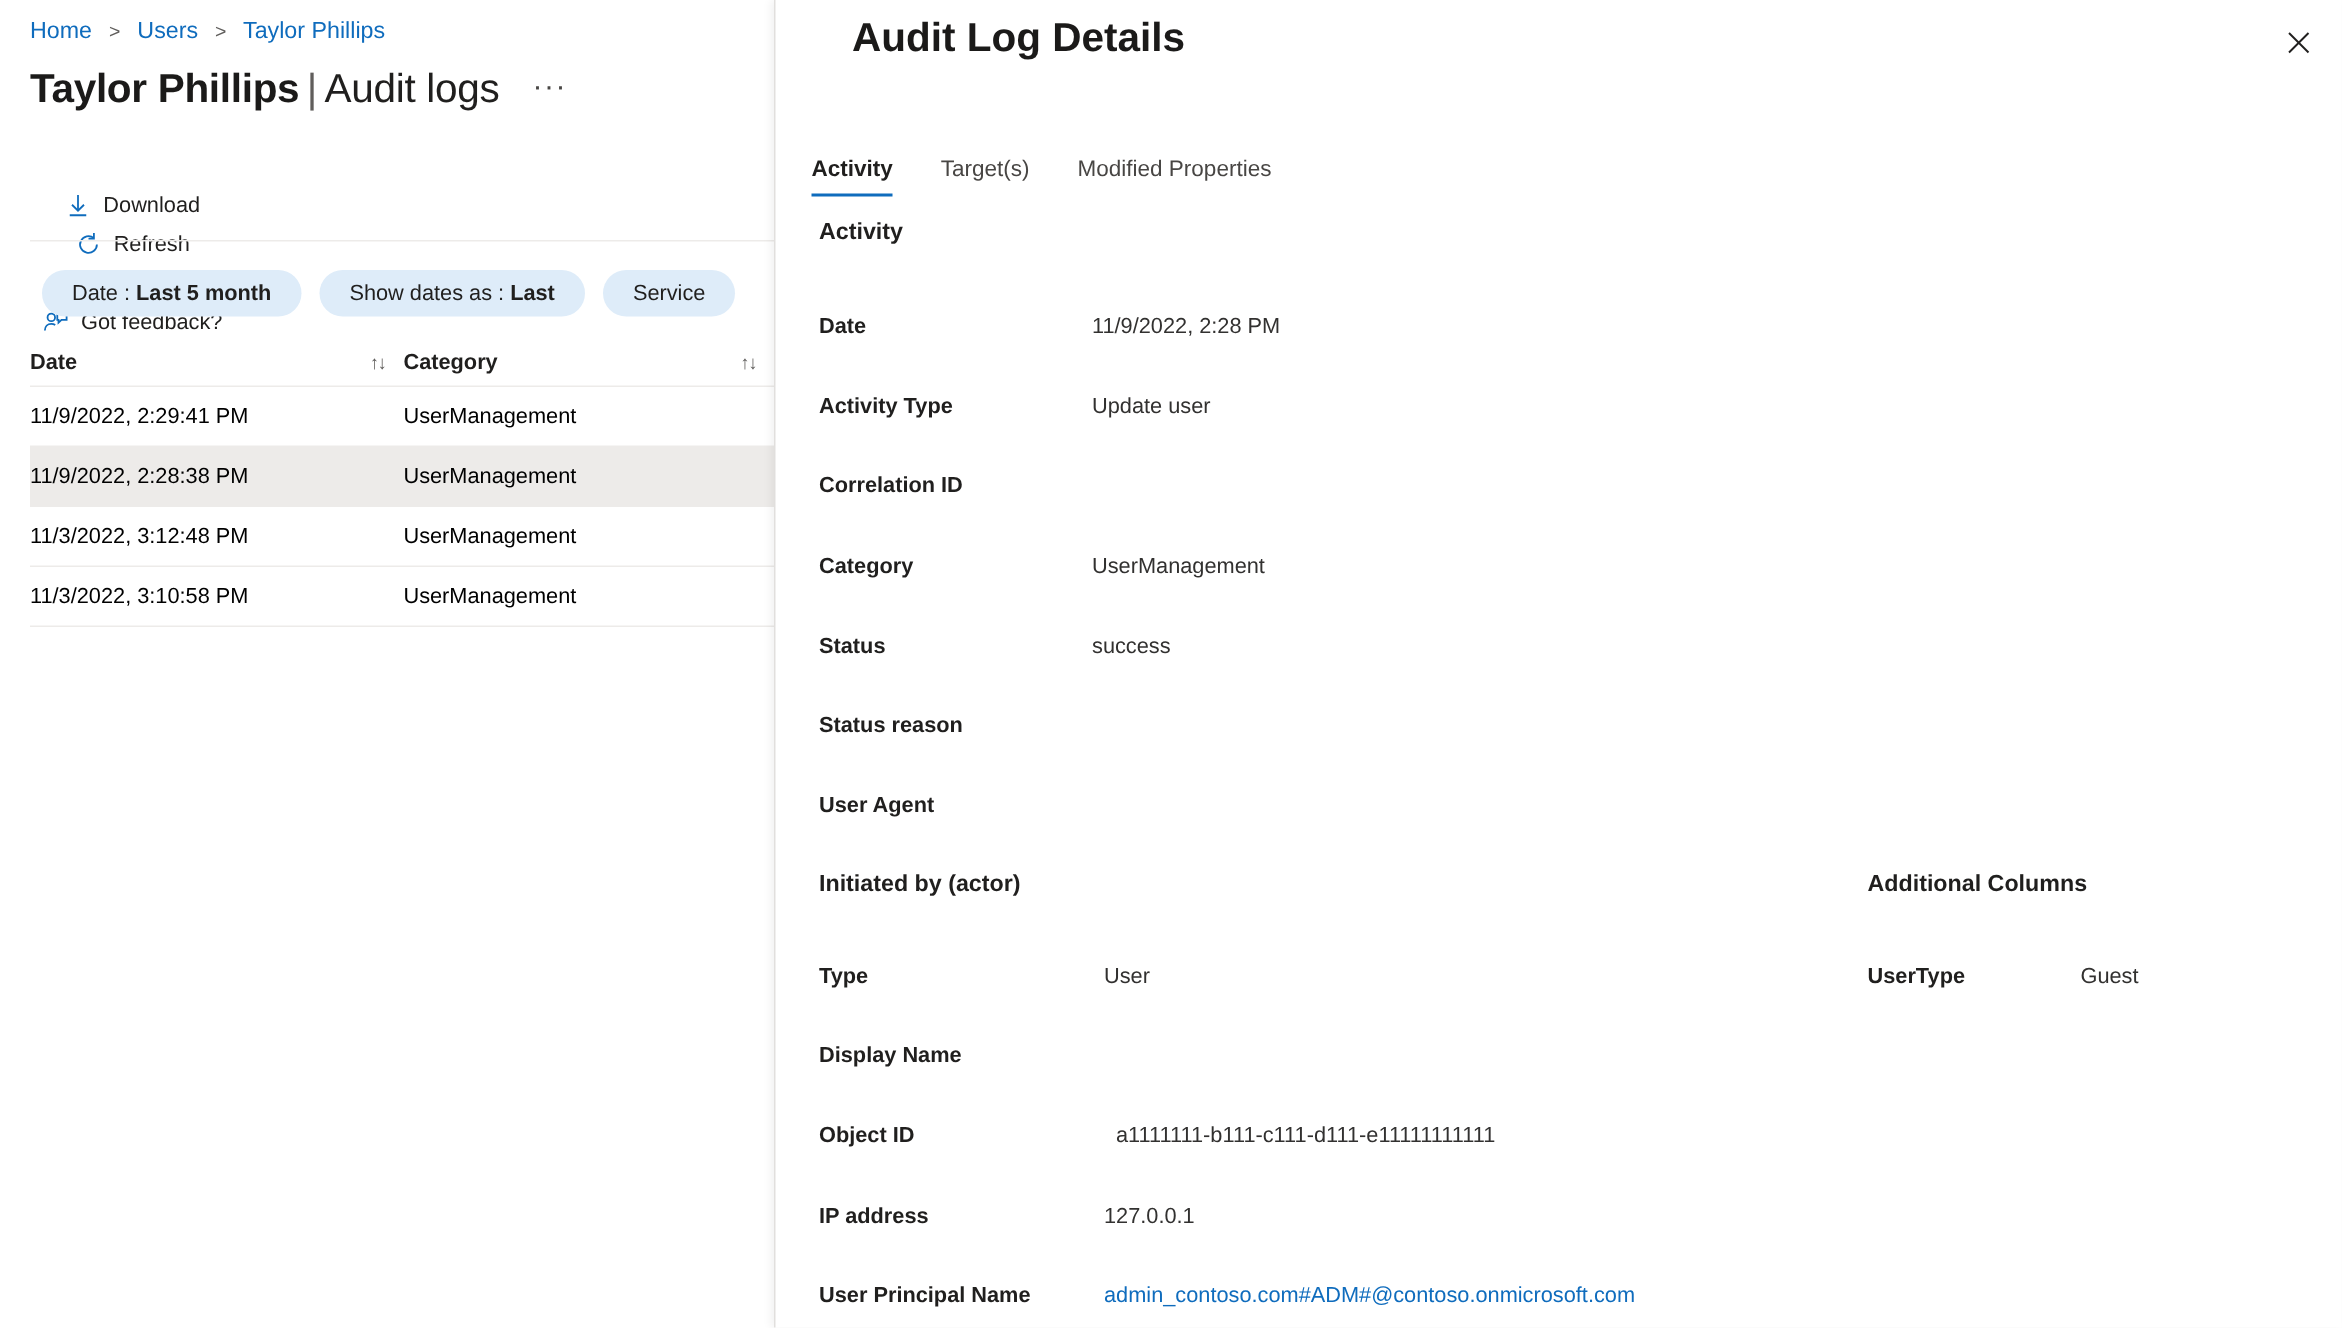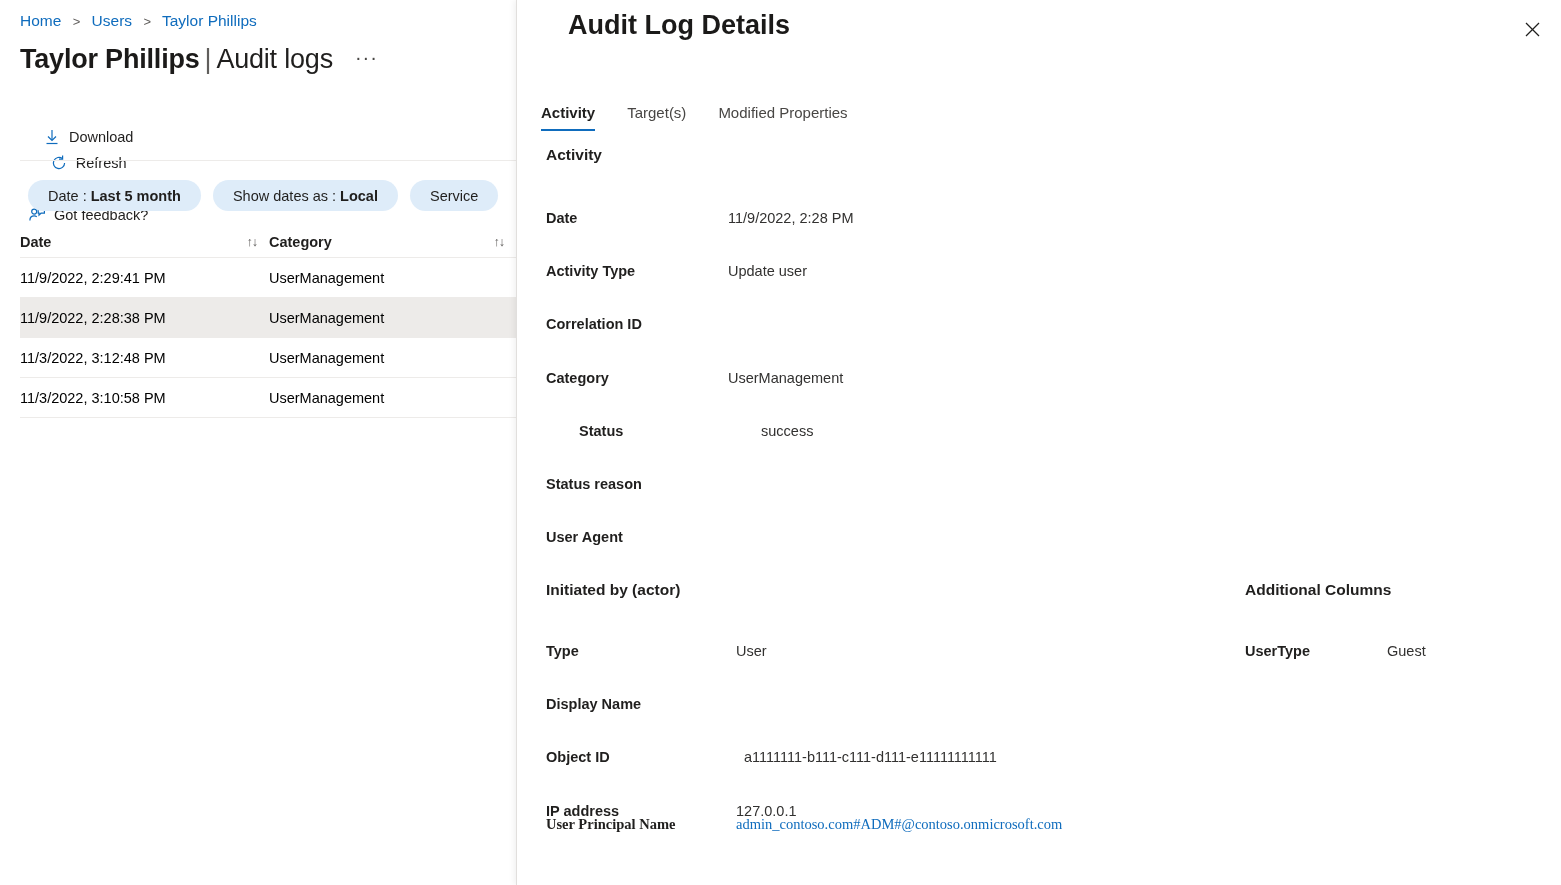--- a/index.html
+++ b/index.html
@@ -289,21 +289,21 @@
   </div>
   <div id="toolbar-underline"></div>
 
   <div id="filters">
     <div class="pill">
       <span>Date :</span>
         <b>Last 5 month</b>
     </div>
     <div class="pill">
       <span>Show dates as :</span>
-        <b>Local</b>
+        <b>Last</b>
     </div>
     <div class="pill">
       <span>Service</span>
     </div>
   </div>
 
   <div id="table">
     <div id="table-head">
       <div class="th th-date">
         <span>Date</span>
@@ -364,21 +364,21 @@
   <span class="kv-label" style="width:182px;">Activity Type</span>
   <span class="kv-value">Update user</span>
 </div>
 <div class="kv-row" style="left:546px; top:314px;">
   <span class="kv-label" style="width:182px;">Correlation ID</span>
 </div>
 <div class="kv-row" style="left:546px; top:368px;">
   <span class="kv-label" style="width:182px;">Category</span>
   <span class="kv-value">UserManagement</span>
 </div>
-<div class="kv-row" style="left:546px; top:421px;margin-left:33px;">
+<div class="kv-row" style="left:546px; top:421px;">
   <span class="kv-label" style="width:182px;">Status</span>
   <span class="kv-value">success</span>
 </div>
 <div class="kv-row" style="left:546px; top:474px;">
   <span class="kv-label" style="width:182px;">Status reason</span>
   <span class="kv-value"></span>
 </div>
 <div class="kv-row" style="left:546px; top:527px;">
   <span class="kv-label" style="width:182px;">User Agent</span>
   <span class="kv-value"></span>
@@ -395,21 +395,21 @@
   <span class="kv-value"></span>
 </div>
 <div class="kv-row" style="left:546px; top:747px;">
   <span class="kv-label" style="width:198px;">Object ID</span>
   <span class="kv-value">a1111111-b111-c111-d111-e11111111111</span>
 </div>
 <div class="kv-row" style="left:546px; top:801px;">
   <span class="kv-label" style="width:190px;">IP address</span>
   <span class="kv-value">127.0.0.1</span>
 </div>
-<div class="kv-row" style="left:546px; top:814px;font-family:Liberation Serif, serif;">
+<div class="kv-row" style="left:546px; top:854px;">
   <span class="kv-label" style="width:190px;">User Principal Name</span>
   <span class="kv-value link">admin_contoso.com#ADM#@contoso.onmicrosoft.com</span>
 </div>
 
 <div class="sect-hdr" style="left:1245px; top:581px;">Additional Columns</div>
 <div class="kv-row" style="left:1245px; top:641px;">
   <span class="kv-label" style="width:142px;">UserType</span>
   <span class="kv-value">Guest</span>
 </div>
 

